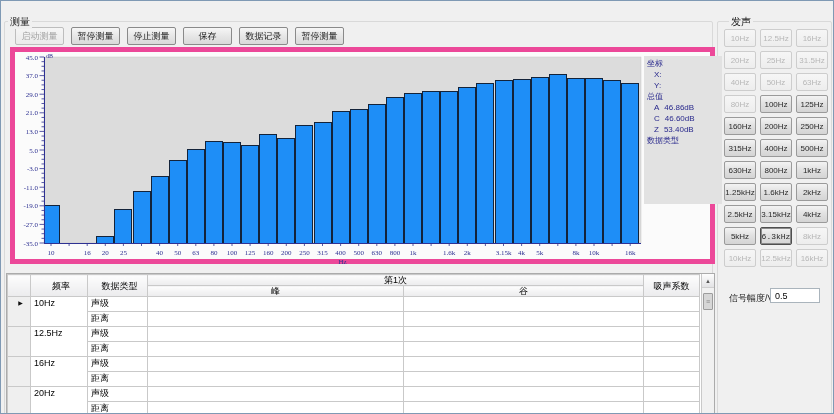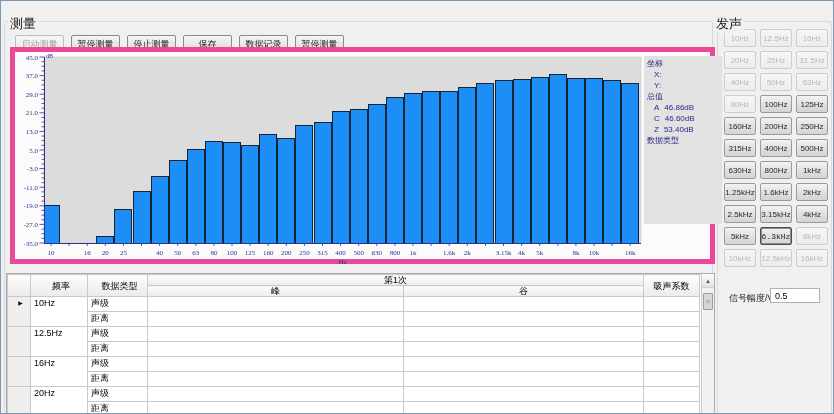--- a/index.html
+++ b/index.html
@@ -16,33 +16,33 @@
   .win-controls { position:absolute; top:0; right:3px; display:flex; gap:1px; }
   .win-btn { height:12px; border:1px solid #8095a8; border-top:none; border-radius:0 0 3px 3px;
     background:linear-gradient(#fdfdfe,#d8dfe6 45%,#c3ccd5); color:#3a4a5a; font-size:8px;
     line-height:9px; text-align:center; cursor:default; }
   .win-btn.min { width:20px; } .win-btn.max { width:15px; font-size:7px; }
   .win-btn.close { width:25px; background:linear-gradient(#f2b4a8,#dd6852 45%,#c94d36);
     border-color:#8c3226; color:#fff; font-weight:bold; }
   .client { position:absolute; left:1px; top:14px; right:1px; bottom:0; }
   
   .groupbox { position:absolute; border:1px solid #d9d9d9; border-radius:2px; }
-  .gb-label { position:absolute; font-size:13px; color:#1a1a1a; background:#f0f0f0; padding:0 2px; z-index:3; }
+  .gb-label { position:absolute; font-size:10px; color:#1a1a1a; background:#f0f0f0; padding:0 2px; z-index:3; }
   
   .toolbar { position:absolute; left:13px; top:12px; display:flex; gap:7px; z-index:2; }
   .tbtn { width:49px; height:18px; font-size:9px; font-family:inherit; color:#1a1a1a;
     background:linear-gradient(#f6f6f6,#e8e8e8 45%,#d9d9d9); border:1px solid #8a8a8a;
-    border-radius:2px; cursor:default;margin-top:8px; }
+    border-radius:2px; cursor:default; }
   .tbtn.disabled { color:#a3a3a3; border-color:#bdbdbd; background:linear-gradient(#f5f5f5,#ebebeb); }
   
   .chart { position:absolute; left:8px; top:32px; width:705px; height:217px;
     background:#fbfbfb; border:5px solid #ec4899; z-index:2; }
   .ax { font:7px "Liberation Serif","DejaVu Serif",serif; fill:#2e3192; }
   .axu { font:6px "Liberation Serif","DejaVu Serif",serif; fill:#2e3192; }
-  .legend { position:absolute; left:629px; top:4px; width:78px; height:168px;
+  .legend { position:absolute; left:629px; top:4px; width:78px; height:148px;
     background:#e2e2e2; font-size:8px; color:#28288c; padding:2px 0 0 3px; line-height:11px; }
   .legend .ind { padding-left:7px; }
   .legend .val { display:inline-block; margin-left:5px;text-align:right; }
   
   .tablebox { position:absolute; left:4px; top:258px; width:709px; height:156px;
     background:#fff; border:1px solid #ababab; overflow:hidden; z-index:2; }
   table.grid { border-collapse:collapse; table-layout:fixed; width:692px; font-size:9px; color:#000; }
   table.grid th, table.grid td { border:1px solid #c9c9c9; overflow:hidden; white-space:nowrap; }
   table.grid thead th { background:linear-gradient(#fdfdfd,#ebebed); font-weight:normal;
     height:10px; line-height:10px; text-align:center; }
@@ -72,21 +72,21 @@
 </head>
 <body>
 
 <div class="window">
 
   <div class="client">
 
     <div class="groupbox" style="left:2px; top:6px; width:709px; height:394px;"></div>
     <div class="groupbox" style="left:715px; top:6px; width:115px; height:394px;"></div>
     <span class="gb-label" style="left:6px; top:0;">测量</span>
-    <span class="gb-label" style="left:712px; top:0;font-family:Liberation Mono, monospace;">发声</span>
+    <span class="gb-label" style="left:727px; top:0;font-family:Liberation Mono, monospace;">发声</span>
 
     <div class="toolbar">
         <button class="tbtn disabled" disabled="">启动测量</button>
         <button class="tbtn">暂停测量</button>
         <button class="tbtn">停止测量</button>
         <button class="tbtn">保存</button>
         <button class="tbtn">数据记录</button>
         <button class="tbtn">暂停测量</button>
       </div>
 

